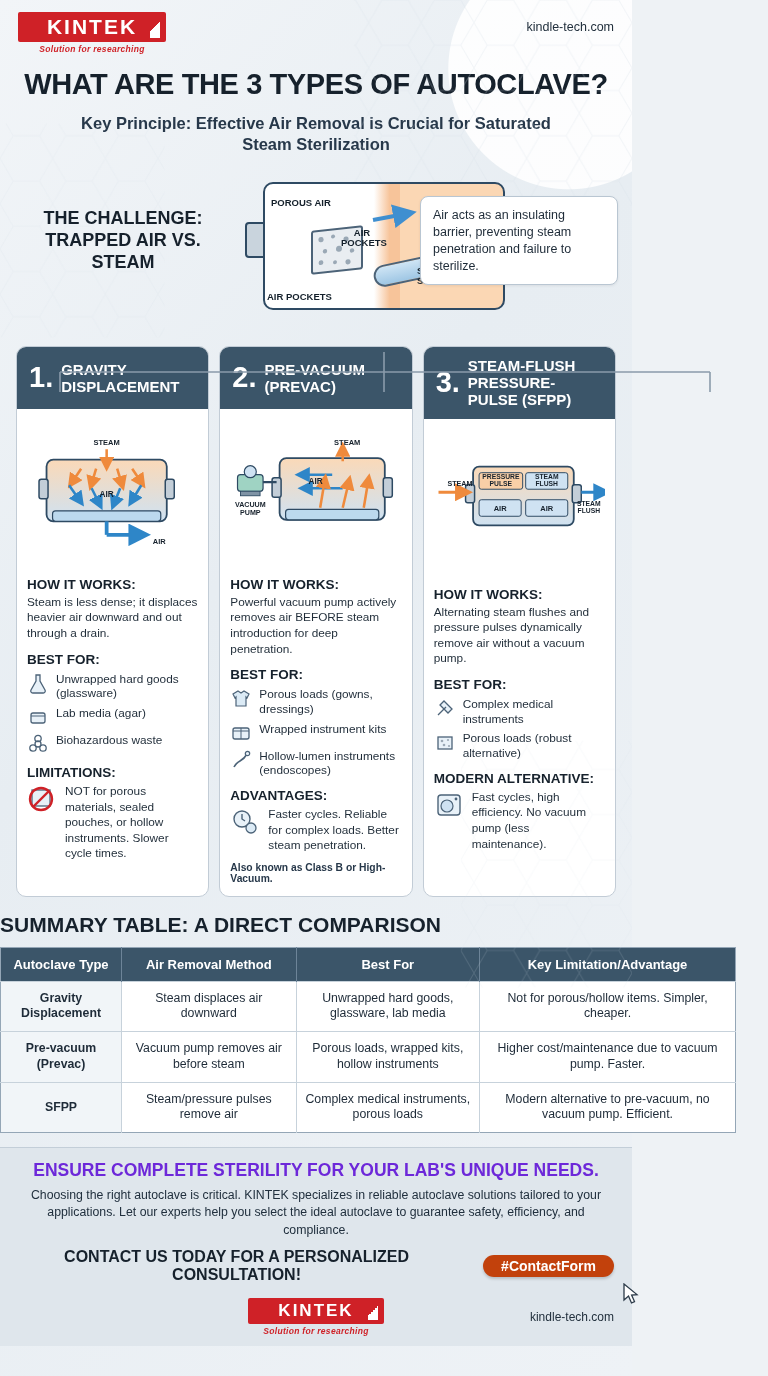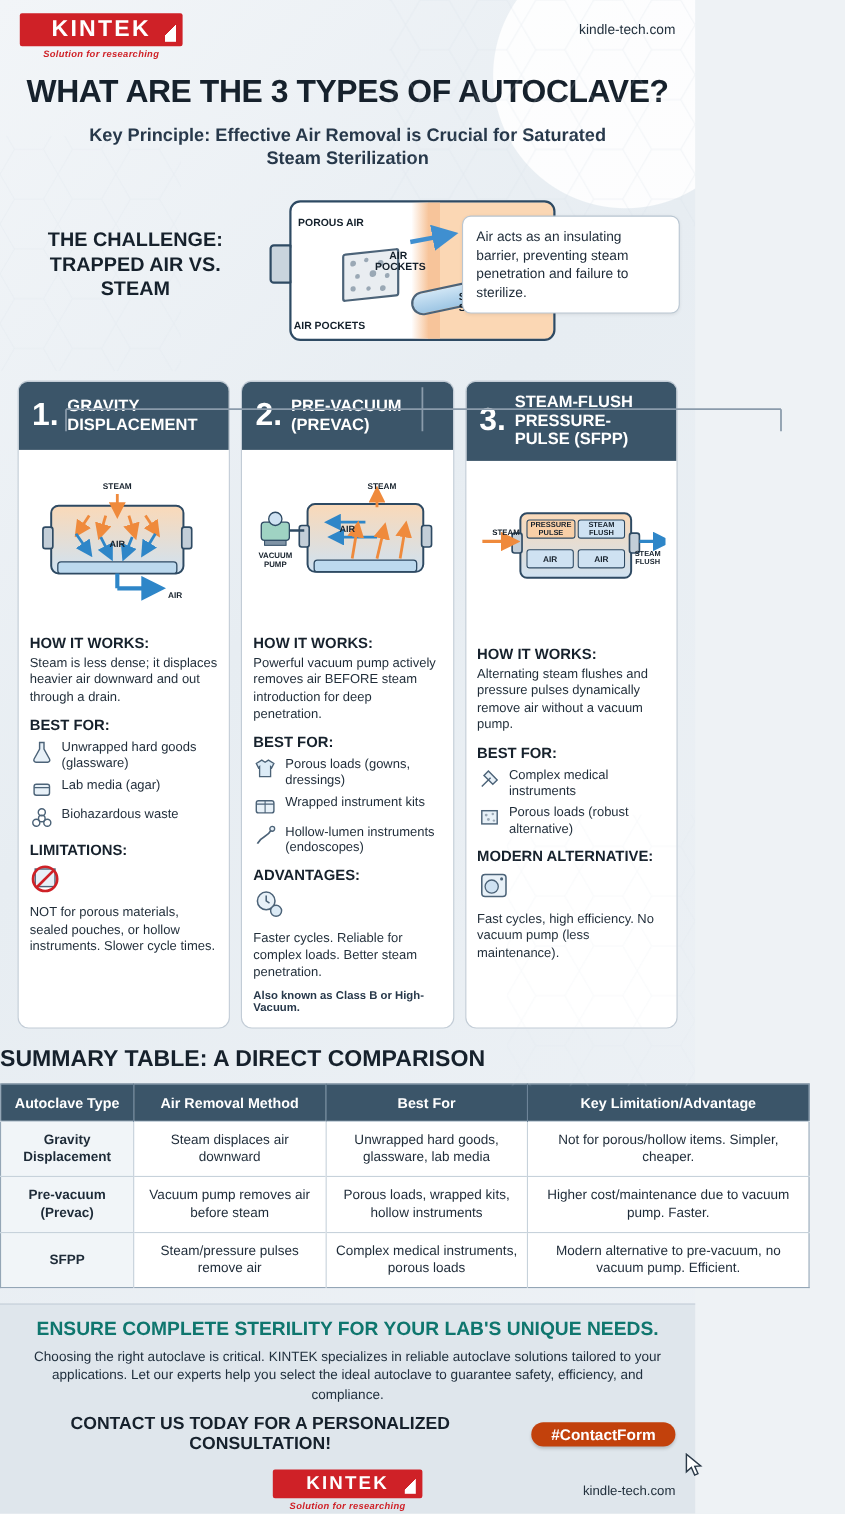--- a/index.html
+++ b/index.html
@@ -189,21 +189,20 @@
   .bullets { margin-top: 2px; }
   .bullet {
     display:flex; gap:7px; align-items:flex-start;
     margin: 5px 0;
     font-size: 11.8px; line-height:1.25;
   }
   .bullet .bico { flex: 0 0 22px; height: 22px; }
   .limit-box {
     display:flex; gap:8px; align-items:flex-start;
     margin-top:4px;
-    flex-direction:column;
   }
   .note-small { font-size: 10.3px; font-weight: bold; color:#27384a; margin-top:8px; }
 
   
   h2.section {
     text-align:left; font-size: 21px; font-weight:bold;
     margin: 16px 0 10px; color:#16212c;
   }
   table {
     width: 736px; margin: 0 auto;
@@ -226,21 +225,21 @@
   tbody td:first-child { font-weight:bold; background:#f1f5f8; }
 
   
   .footer {
     margin-top: 14px;
     background:#dfe6ec;
     border-top:1px solid #c3ced8;
     padding: 12px 18px 8px;
     text-align:center;
   }
-  .cta-head { font-size:17.5px; font-weight:bold; color:#0f766e; }
+  .cta-head { font-size:17.5px; font-weight:bold; color:#6d28d9; }
   .cta-text { font-size:12.3px; line-height:1.4; margin-top:6px; color:#21303e; }
   .cta-row { display:flex; align-items:center; justify-content:center; gap:28px; margin-top:9px; }
   .cta-line { font-size:16px; font-weight:bold; color:#16212c; }
   .pill {
     background:#c2410c; color:#fff; border-radius:16px;
     padding:3px 18px; font-size:14px; font-weight:bold;
     box-shadow: 0 2px 3px rgba(0,0,0,.18);
     position:relative;
   }
   .cursor {

